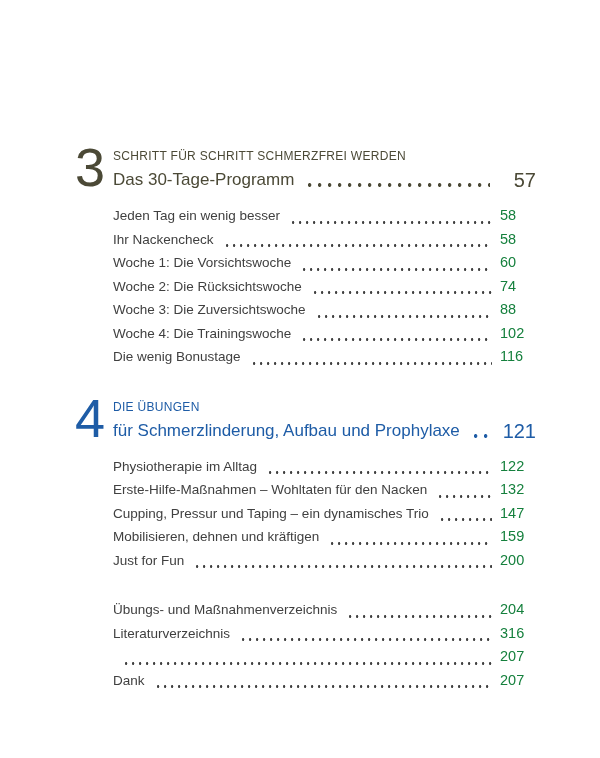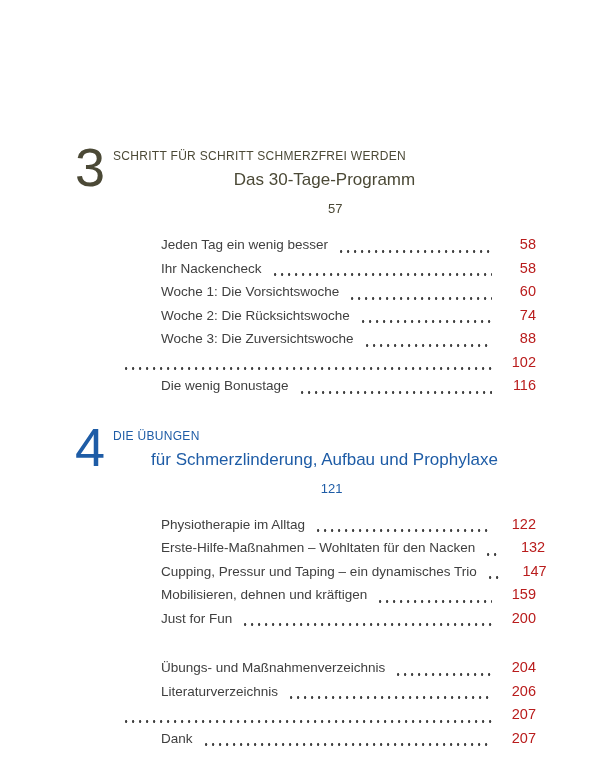--- a/index.html
+++ b/index.html
@@ -34,28 +34,27 @@
     min-width: 0;
   }
   .chapter-title {
     font-size: 12px;
     line-height: 23px;
     letter-spacing: 0.3px;
     white-space: nowrap;
   }
   .subtitle-row {
     display: flex;
-    align-items: center;
+    align-items: flex-start;
     font-size: 17px;
     line-height: 24px;
-    flex-direction: column;
   }
   .chapter-subtitle { white-space: nowrap; }
   .chapter-page {
-    font-size: 13px;
+    font-size: 20px;
     min-width: 36px;
     text-align: right;
     line-height: 24px;
   }
   
   .leader {
     flex: 1;
     height: 3px;
     align-self: flex-end;
     margin: 0 8px 4px 12px;
@@ -80,28 +79,26 @@
   }
   .entry {
     display: flex;
     align-items: flex-end;
     height: 23.5px;
   }
   .entry-label {
     font-size: 13.5px;
     line-height: 23.5px;
     white-space: nowrap;
-    margin-left: 48px;
   }
   .entry-page {
     font-size: 14.5px;
     line-height: 23.5px;
     min-width: 36px;
-    text-align: right;
-    color: #b91c1c;
+    color: #15803d;
   }
   
   .chapter-4 { margin-top: 27px; }
   .backmatter { margin-top: 26px; }
 </style>
 </head>
 <body>
 
 <main class="page">
   <div id="chapters">
@@ -137,20 +134,21 @@
     <span class="entry-label">Woche 2: Die Rücksichtswoche</span>
     <span class="leader"></span>
     <span class="entry-page">74</span>
   </li>
           <li class="entry">
     <span class="entry-label">Woche 3: Die Zuversichtswoche</span>
     <span class="leader"></span>
     <span class="entry-page">88</span>
   </li>
           <li class="entry">
+    <span class="entry-label">Woche 4: Die Trainingswoche</span>
     <span class="leader"></span>
     <span class="entry-page">102</span>
   </li>
           <li class="entry">
     <span class="entry-label">Die wenig Bonustage</span>
     <span class="leader"></span>
     <span class="entry-page">116</span>
   </li>
         </ul>
   </section>
@@ -197,21 +195,21 @@
     </div>
   <ul id="backmatter" class="entries backmatter" style="color: rgb(64, 64, 64);">
       <li class="entry">
     <span class="entry-label">Übungs- und Maßnahmenverzeichnis</span>
     <span class="leader"></span>
     <span class="entry-page">204</span>
   </li>
       <li class="entry">
     <span class="entry-label">Literaturverzeichnis</span>
     <span class="leader"></span>
-    <span class="entry-page">206</span>
+    <span class="entry-page">316</span>
   </li>
       <li class="entry">
     <span class="leader"></span>
     <span class="entry-page">207</span>
   </li>
       <li class="entry">
     <span class="entry-label">Dank</span>
     <span class="leader"></span>
     <span class="entry-page">207</span>
   </li>

